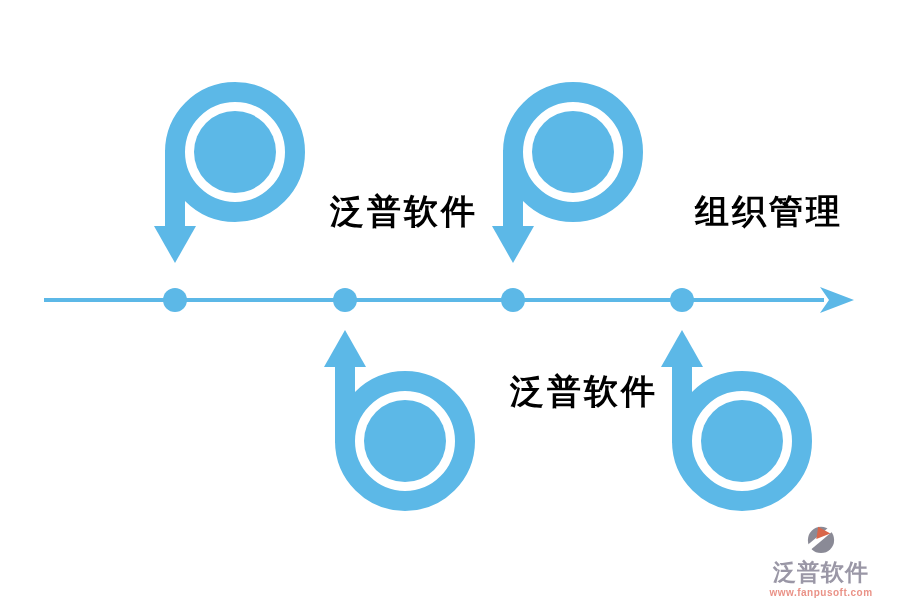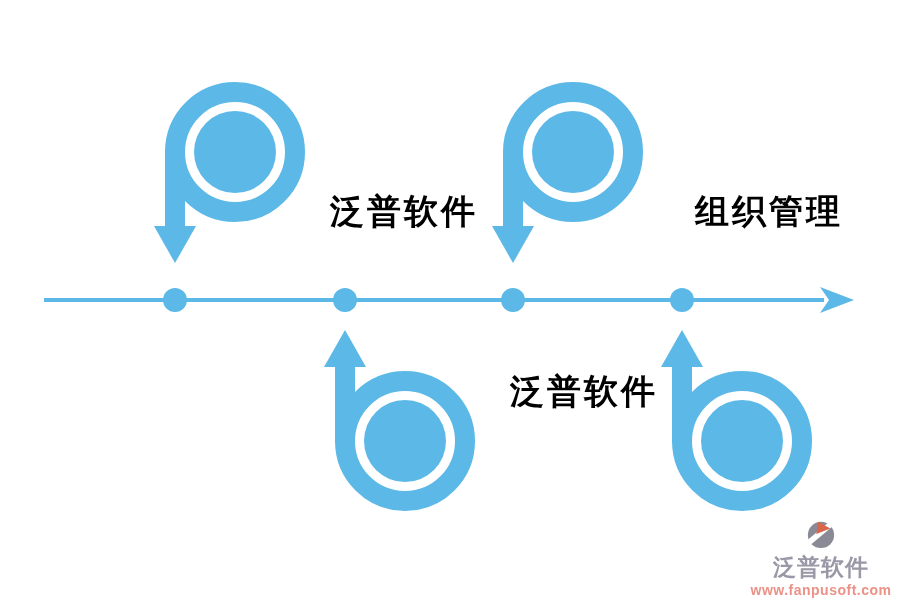--- a/index.html
+++ b/index.html
@@ -48,21 +48,21 @@
     flex-direction: column;
   }
   .wm-brand {
     font-size: 23px;
     font-weight: bold;
     color: #9A97A6;
     letter-spacing: 1px;
     white-space: nowrap;
   }
   .wm-url {
-    font-size: 14px;
+    font-size: 10px;
     font-weight: bold;
     color: #EA9287;
     letter-spacing: 0.5px;
     margin-top: -1px;
     white-space: nowrap;
   }
 </style>
 </head>
 <body>
 

